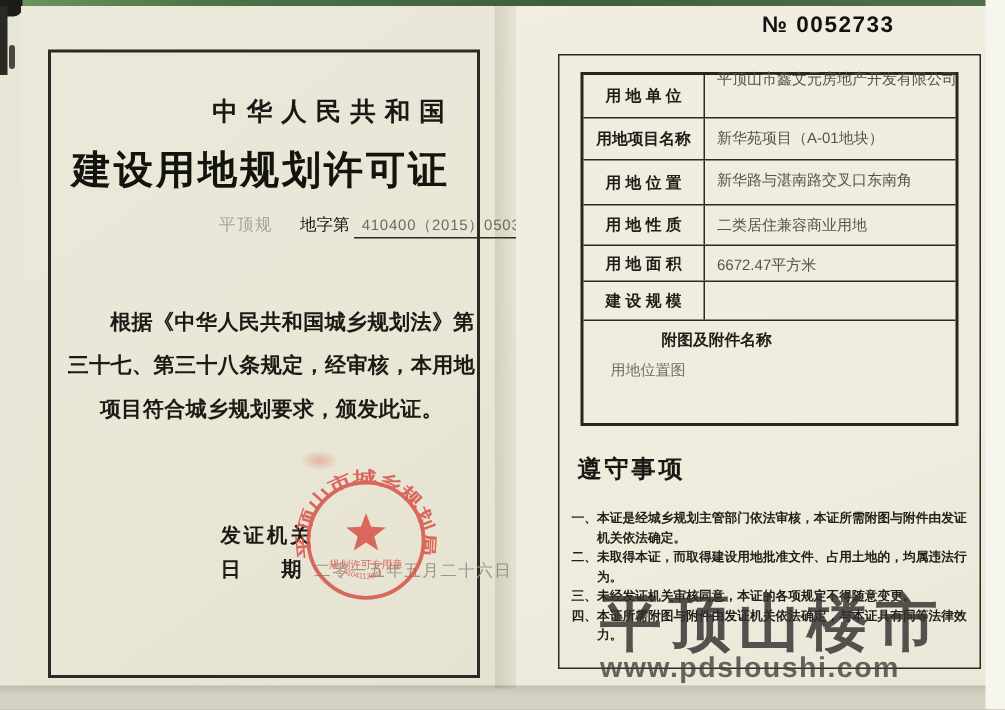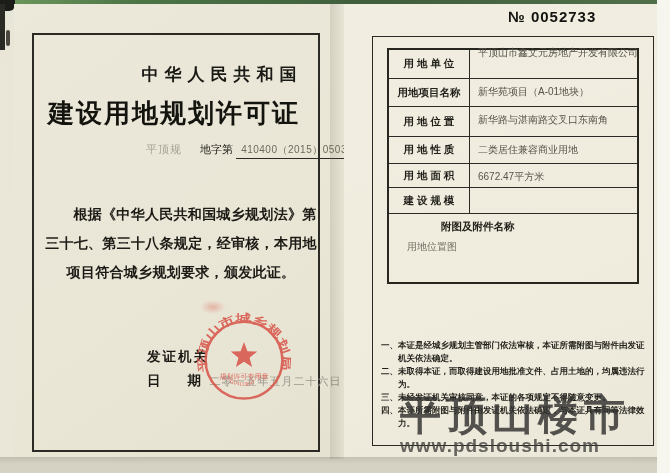--- a/index.html
+++ b/index.html
@@ -162,20 +162,21 @@
         </div>
         <div class="trow h25">
           <div class="tlabel">建 设 规 模</div>
         </div>
         <div class="attach">
           <div class="attach-label">附图及附件名称</div>
           <div class="attach-value">用地位置图</div>
         </div>
       </div>
 
+      <div class="rules-title">遵守事项</div>
 
       <div class="rules">
         <div class="rule">一、本证是经城乡规划主管部门依法审核，本证所需附图与附件由发证机关依法确定。</div>
         <div class="rule">二、未取得本证，而取得建设用地批准文件、占用土地的，均属违法行为。</div>
         <div class="rule">三、未经发证机关审核同意，本证的各项规定不得随意变更。</div>
         <div class="rule">四、本证所需附图与附件由发证机关依法确定，与本证具有同等法律效力。</div>
       </div>
     </div>
   </div>
 

